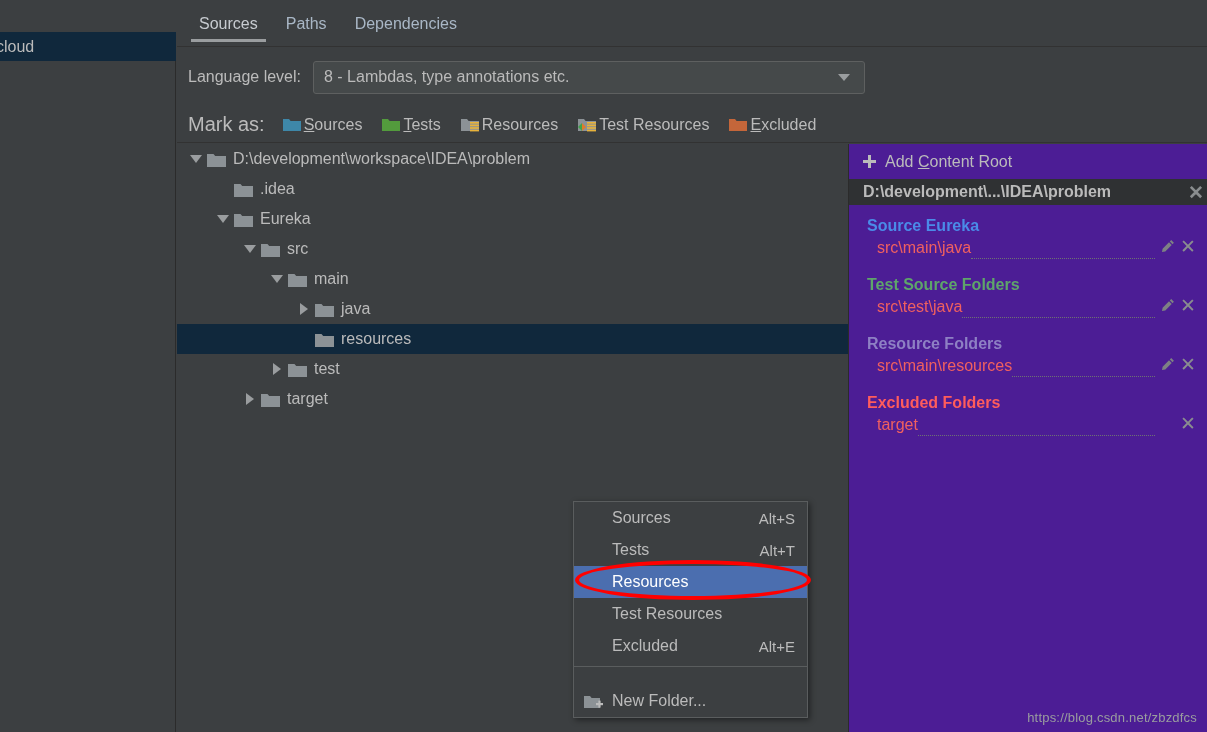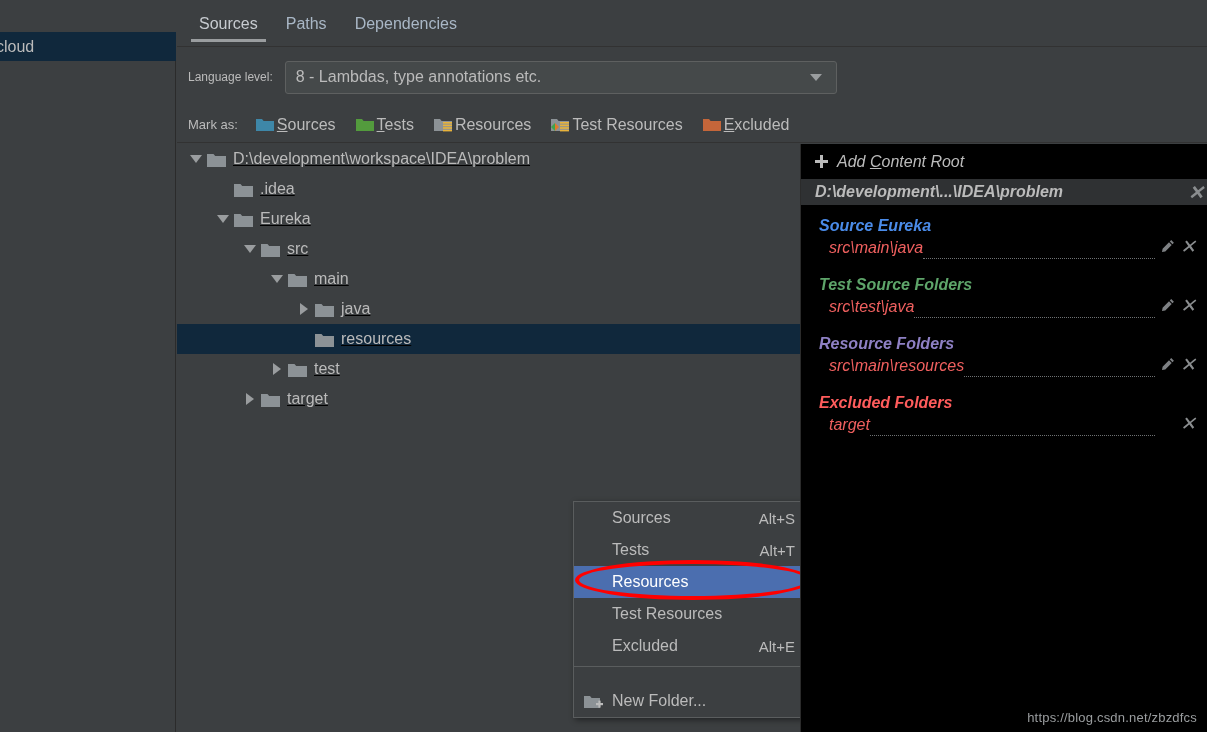--- a/index.html
+++ b/index.html
@@ -41,68 +41,68 @@
   .tab.active { color: #C7CBD0; }
   .tab.active::after {
     content: ""; position: absolute; left: 6px; right: 6px; bottom: 4px;
     height: 3px; background: #9A9D9F;
   }
 
   
   .langrow {
     display: flex; align-items: center; height: 60px; padding-left: 11px;
   }
-  .langlabel { font-size: 12px; color: #BBBBBB; margin-right: 12px; }
+  .langlabel { font-size: 16px; color: #BBBBBB; margin-right: 12px; }
   .combo {
     width: 552px; height: 33px; background: #45494A;
     border: 1px solid #5E6060; border-radius: 3px;
     display: flex; align-items: center; justify-content: space-between;
     padding: 0 10px 0 10px; color: #BBBBBB; font-size: 16px;
   }
   .combo .caret {
     width: 0; height: 0; border-left: 6px solid transparent;
     border-right: 6px solid transparent; border-top: 7px solid #9A9D9F;
     margin-right: 4px;
   }
 
   
   .markrow {
     display: flex; align-items: center; height: 36px; padding-left: 11px;
     border-bottom: 1px solid #323232;
   }
-  .marklabel { font-size: 13px; color: #BBBBBB; margin-right: 18px; }
+  .marklabel { font-size: 20px; color: #BBBBBB; margin-right: 18px; }
   .markitem {
     display: flex; align-items: center; font-size: 16px; color: #BBBBBB;
     margin-right: 20px; cursor: default;
   }
   .markitem .ic { margin-right: 3px; display: block; }
   .mn { text-decoration: underline; }
 
   
   .split {
     position: absolute; left: 0; top: 144px; right: 0; bottom: 0;
     display: flex;
   }
   .treepane {
-    width: 624px; background: #3C3F41; position: relative;
-    border-right: 1px solid #2B2B2B; overflow: hidden; text-decoration: underline;
+    width: 672px; background: #3C3F41; position: relative;
+    border-right: 1px solid #2B2B2B; overflow: hidden;
   }
   .row {
     display: flex; align-items: center; height: 30px;
     font-size: 16px; color: #BBBBBB; white-space: nowrap; cursor: default;
   }
   .row.sel { background: #10283C; }
   .twisty { width: 22px; display: flex; align-items: center; justify-content: center; flex: none; }
   .tri-down { width:0;height:0;border-left:6px solid transparent;border-right:6px solid transparent;border-top:8px solid #9A9D9F; }
   .tri-right { width:0;height:0;border-top:6px solid transparent;border-bottom:6px solid transparent;border-left:8px solid #9A9D9F; }
   .rowfolder { margin-right: 7px; flex: none; display: block; }
 
   
   .rightpane {
-    flex: 1; background: #000000; position: relative; overflow: hidden; font-style: italic;
+    flex: 1; background: #4c1d95; position: relative; overflow: hidden;
   }
   .addroot {
     height: 35px; display: flex; align-items: center; padding-left: 14px;
     font-size: 16px; color: #BBBBBB; cursor: default;
   }
   .plus { position: relative; width: 13px; height: 13px; margin-right: 9px; flex: none; }
   .plus::before, .plus::after {
     content: ""; position: absolute; background: #BBBBBB;
   }
   .plus::before { left: 0; top: 5px; width: 13px; height: 3px; }

